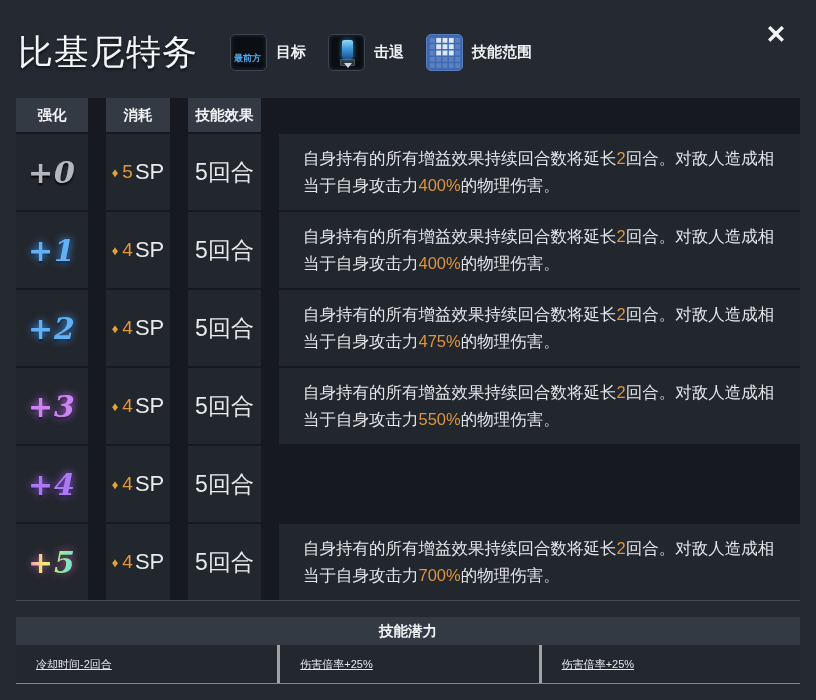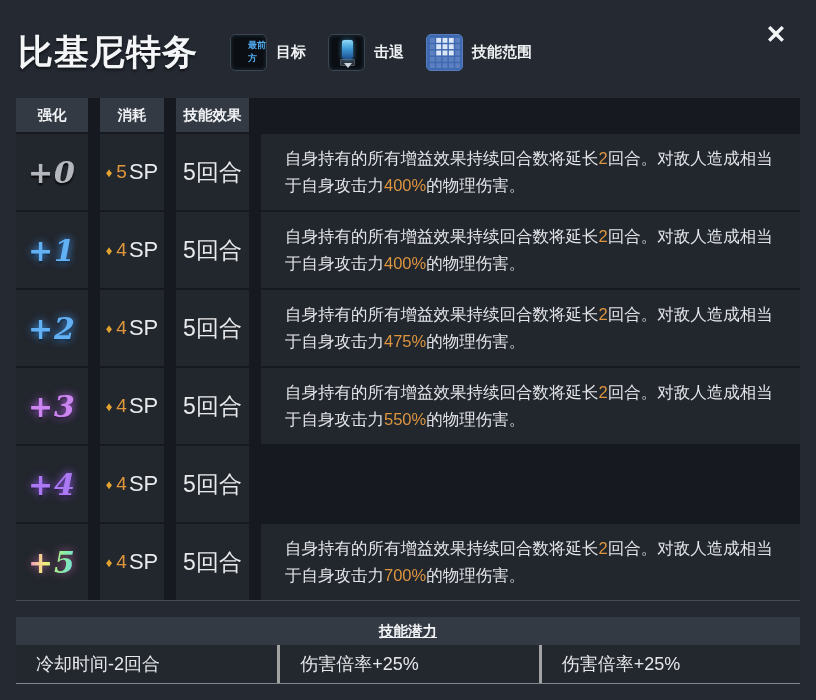--- a/index.html
+++ b/index.html
@@ -5,45 +5,45 @@
   * { margin:0; padding:0; box-sizing:border-box; }
   html,body { width:816px; height:700px; }
   body {
     font-family:"Liberation Sans","DejaVu Sans",sans-serif;
     background:#242932; color:#e6e8eb; overflow:hidden;
   }
   .page { position:relative; width:816px; height:700px; background:#242932; }
 
   
   .hdr { display:flex; align-items:center; height:98px; padding:6px 18px 0 18px; }
-  .title { font-size:35px; font-weight:700; color:#f4f5f7; letter-spacing:1px;
+  .title { font-size:35px; font-weight:400; color:#f4f5f7; letter-spacing:1px;
            text-shadow:0 2px 3px rgba(0,0,0,.55); white-space:nowrap; }
   .badges { display:flex; align-items:center; margin-left:32px; gap:22px; }
   .badge { display:flex; align-items:center; gap:9px; }
   .bicon { position:relative; width:37px; height:37px; border-radius:5px; flex:0 0 auto; }
   .bicon.dark { background:#0b0e12; border:1px solid #3d444d; box-shadow:inset 0 0 4px rgba(90,160,220,.25); }
   .bicon.blue { background:#3e69b0; border:1px solid #567cc0; overflow:hidden; }
-  .mini-text { position:absolute; left:17px; bottom:5px; font-style:normal;
+  .mini-text { position:absolute; left:3px; bottom:5px; font-style:normal;
                font-size:9px; font-weight:bold; color:#4fa8ea; letter-spacing:0; }
   .kb-bar { position:absolute; left:13px; top:5px; width:11px; height:19px; border-radius:2px;
             background:linear-gradient(#8ed9f7 0%, #3f9bd8 45%, #1d4f8e 100%);
             box-shadow:0 0 5px rgba(80,180,240,.7); }
   .kb-base { position:absolute; left:11px; top:24px; width:15px; height:7px; border-radius:1px;
              background:#2a313a; border:1px solid #49525d; }
   .kb-arrow { position:absolute; left:15px; bottom:2px; width:0; height:0;
               border-left:4px solid transparent; border-right:4px solid transparent;
               border-top:5px solid #cfd6de; }
   .blabel { font-size:15px; font-weight:bold; color:#eef0f2; white-space:nowrap; }
   .close { position:absolute; top:16px; right:22px; width:36px; height:36px;
            background:none; border:none; color:#f2f4f6; font-size:25px; font-weight:bold;
            cursor:pointer; line-height:36px; text-align:center; }
 
   
   .skill-table { margin:0 16px; background:#161a20; }
-  .thead, .trow { display:grid; grid-template-columns:72px 64px 73px 1fr; gap:12px; }
+  .thead, .trow { display:grid; grid-template-columns:72px 64px 73px 1fr; gap:18px; }
   .hcell { background:#343a44; height:34px; display:flex; align-items:center; justify-content:center;
            font-size:14.5px; font-weight:bold; color:#f1f3f5; }
   .tbody { display:flex; flex-direction:column; gap:2px; margin-top:2px;
            border-bottom:1px solid #454c56; }
   .trow { min-height:76px; }
   .cell { background:#22262d; display:flex; align-items:center; justify-content:center; }
   .lvl { font-family:"DejaVu Serif","Liberation Serif",serif; font-style:italic;
          font-weight:bold; font-size:30px; letter-spacing:1px; }
   .lvl-0 { color:#b4b7be; text-shadow:0 2px 2px rgba(0,0,0,.9), 0 0 1px #777; }
   .lvl-1, .lvl-2 { color:#63b1f5; text-shadow:0 0 9px rgba(70,160,255,.95), 0 2px 2px rgba(0,0,0,.6); }
@@ -57,25 +57,25 @@
   .cost-num { color:#e0973c; font-size:19px; }
   .cost-unit { color:#e8eaec; font-size:22px; }
   .cd-cell { color:#e8eaec; font-size:23px; }
   .effect-cell { justify-content:flex-start; padding:10px 16px; }
   .effect-text-wrap { font-size:16.5px; line-height:1.65; color:#e2e4e8;margin-left:8px; }
   .effect-text-wrap .hl { color:#dd9540; }
 
   
   .potential { margin:16px 16px 0 16px; }
   .pot-title { background:#343a44; height:28px; display:flex; align-items:center; justify-content:center;
-               font-size:14.5px; font-weight:bold; color:#f1f3f5;text-decoration:underline; }
+               font-size:14.5px; font-weight:bold; color:#f1f3f5; }
   .pot-cells { display:grid; grid-template-columns:1fr 1fr 1fr; background:#23272e;
                border-bottom:1px solid #80868f; }
   .pot-cell { height:38px; display:flex; align-items:center; padding-left:20px;
-              font-size:18px; color:#e6e8eb; }
+              font-size:11px; color:#e6e8eb;text-decoration:underline; }
   .pot-cell + .pot-cell { border-left:3px solid #a3a3a3; }
 
   svg { display:block; }
 </style>
 </head>
 <body>
 
 <div class="page">
 
   <div class="hdr">

